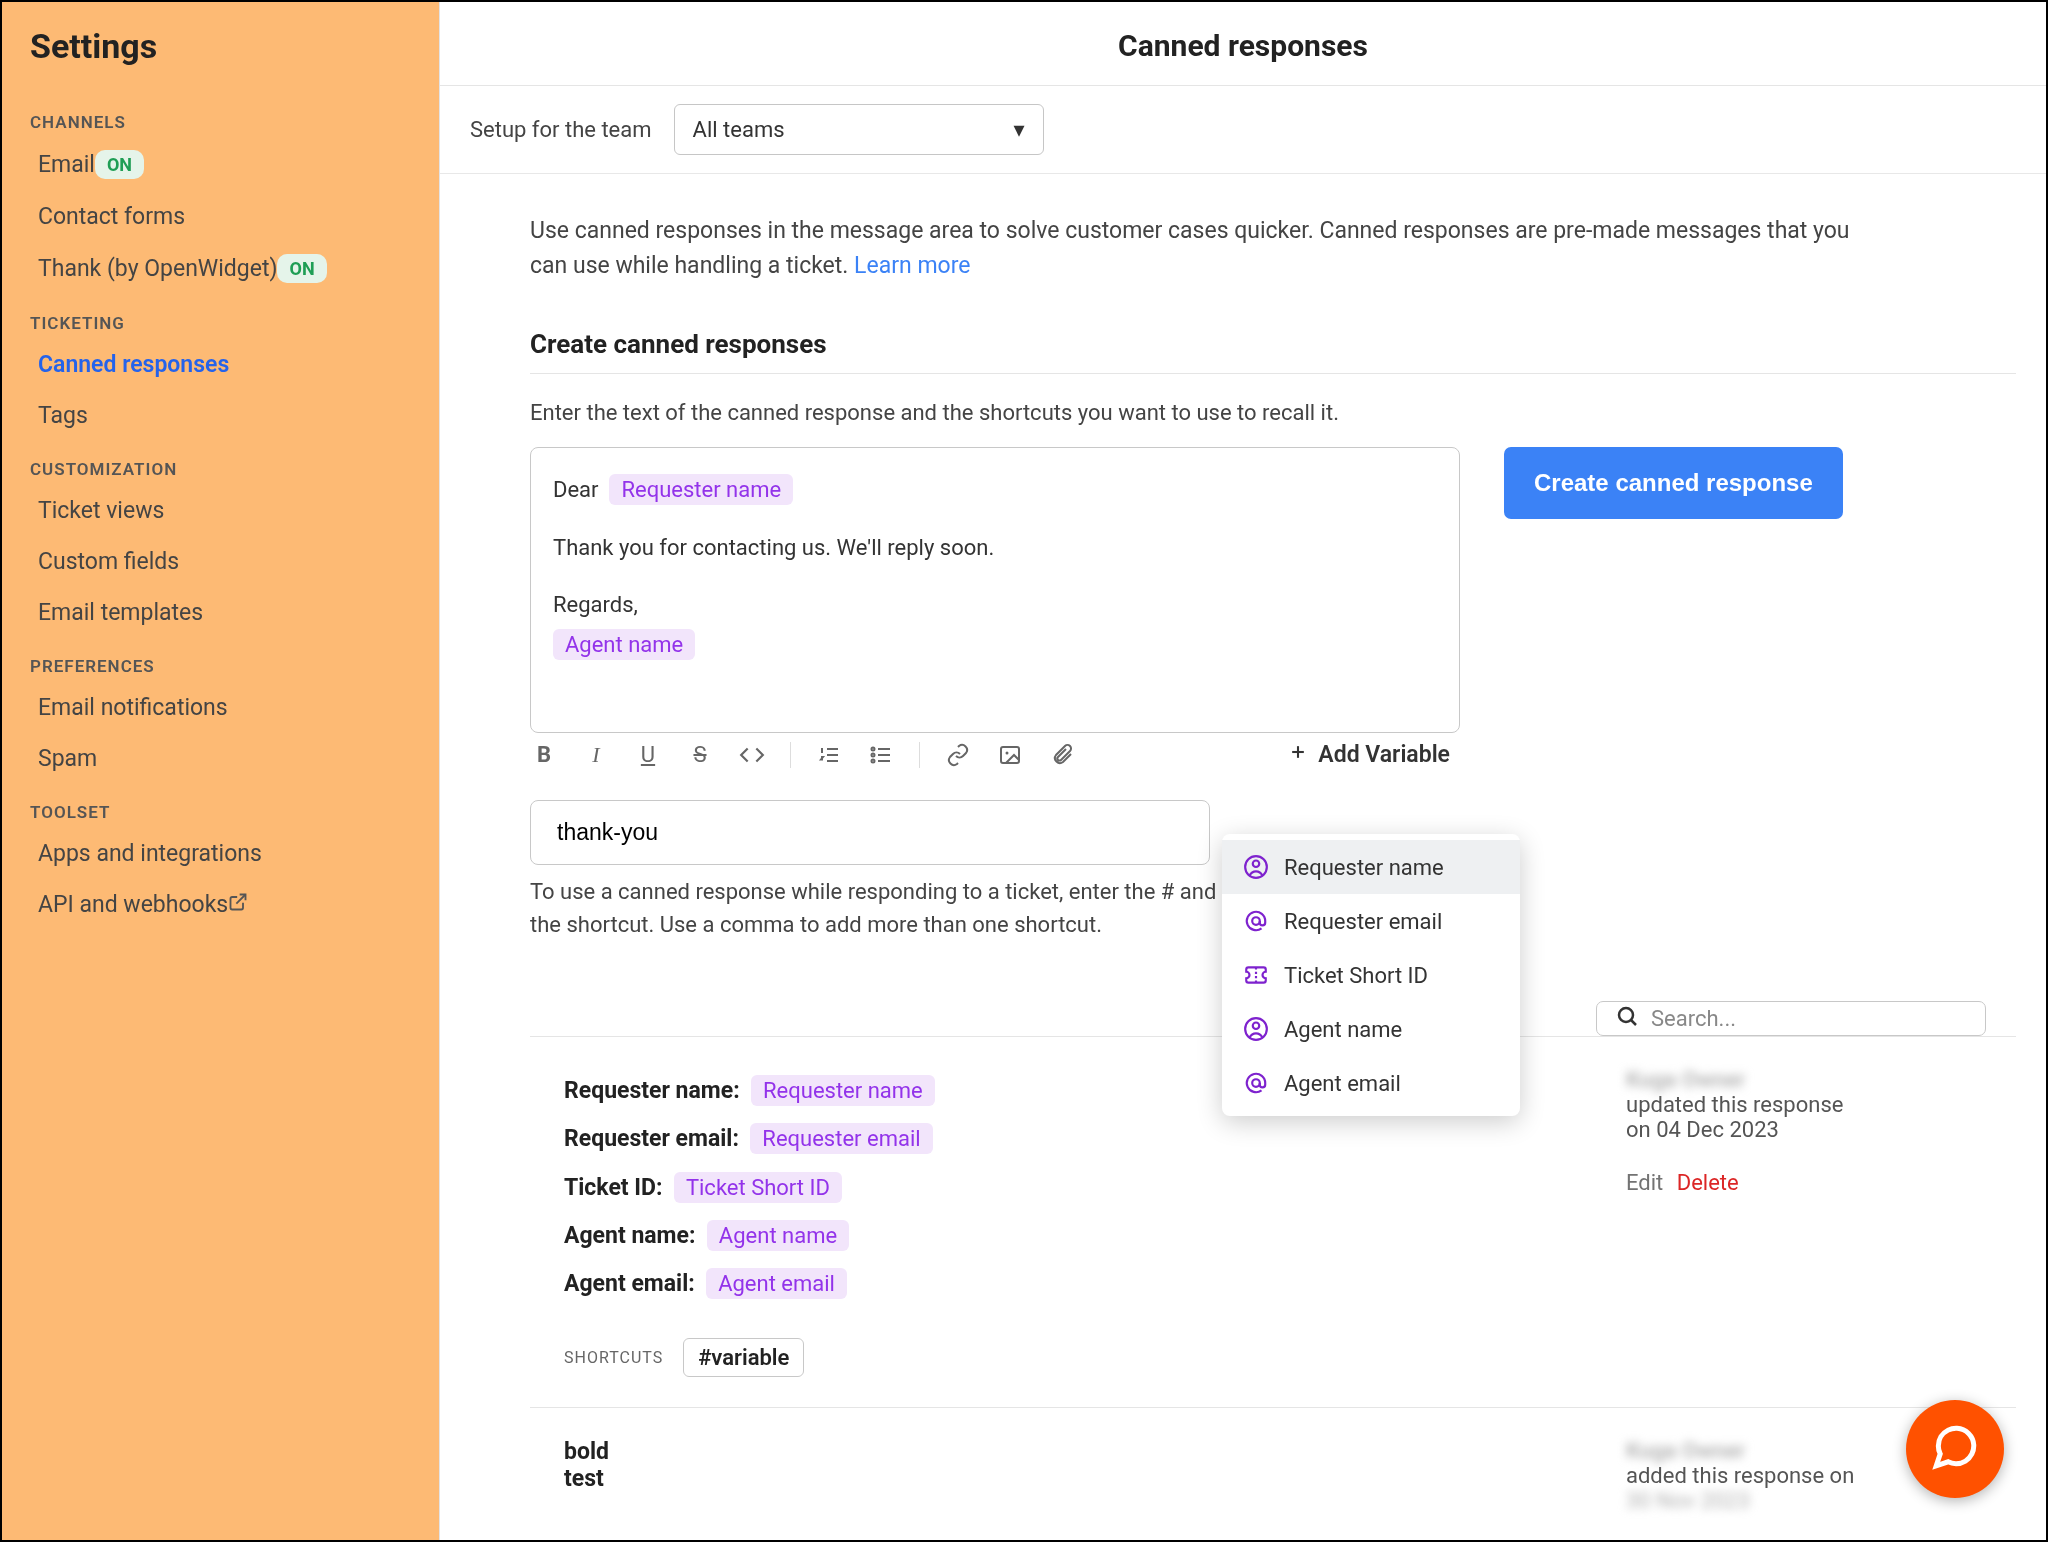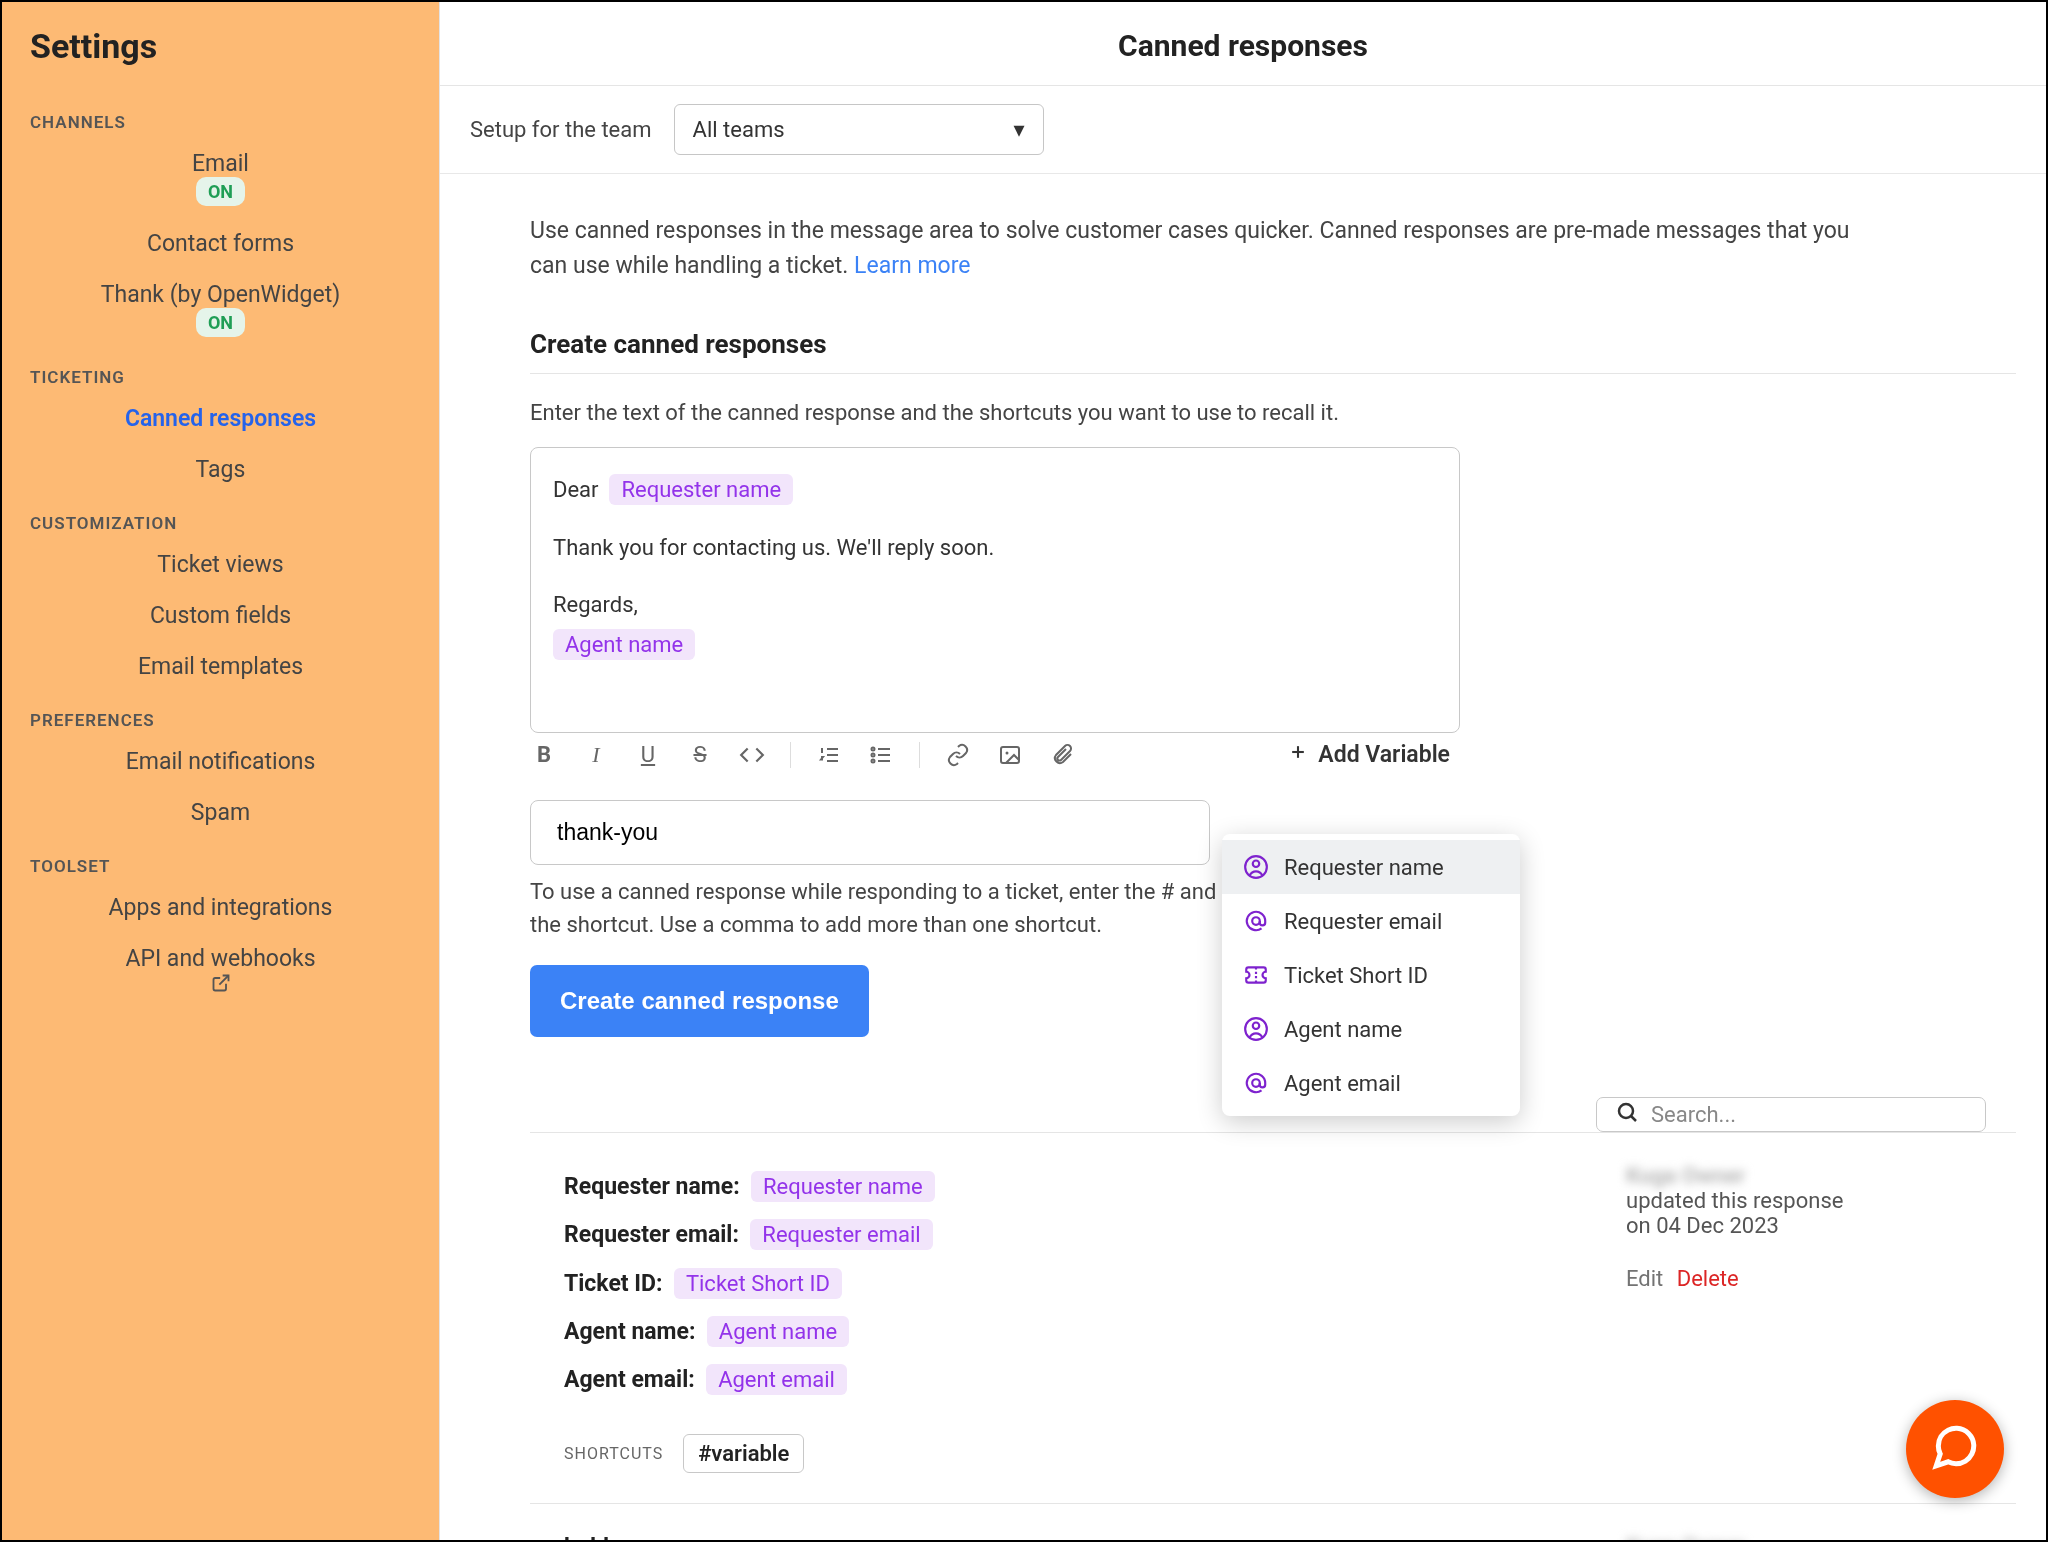--- a/index.html
+++ b/index.html
@@ -33,26 +33,24 @@
   font-size: 17px;
   letter-spacing: 1px;
   font-weight: 600;
   color: #555;
   padding: 18px 28px 6px 28px;
   text-transform: uppercase;
 }
 .sidebar-item {
   display: flex;
   align-items: center;
-  justify-content: space-between;
   padding: 12px 36px;
   font-size: 23px;
   color: #444;
   cursor: pointer;
-  flex-direction: column;
 }
 .sidebar-item.active { color: #2563eb; font-weight: 600; }
 .on-badge {
   background: #e5f4ea;
   color: #1f9e55;
   font-size: 18px;
   font-weight: 700;
   padding: 4px 12px;
   border-radius: 10px;
 }
@@ -95,21 +93,21 @@
 }
 .content {
   padding: 40px 30px 0 90px;
   overflow: auto;
   flex: 1;
 }
 .desc { font-size: 23px; color: #444; line-height: 1.5; margin-bottom: 46px; max-width: 1350px;}
 .link { color: #3b82f6; cursor: pointer; }
 .section-title { font-size: 26px; font-weight: 700; color: #222; padding-bottom: 14px; border-bottom: 1px solid #e5e5e5; margin-bottom: 26px;}
 .sub-desc { font-size: 22px; color: #444; margin-bottom: 22px; }
-.editor-row { display: flex; gap: 24px; align-items: flex-start; flex-direction: column; }
+.editor-row { display: flex; gap: 44px; align-items: flex-start; }
 .editor-col { width: 930px; }
 .editor {
   border: 1px solid #c8c8c8;
   border-radius: 8px;
   padding: 22px;
   min-height: 286px;
   font-size: 22px;
   color: #333;
   line-height: 1.8;
 }

